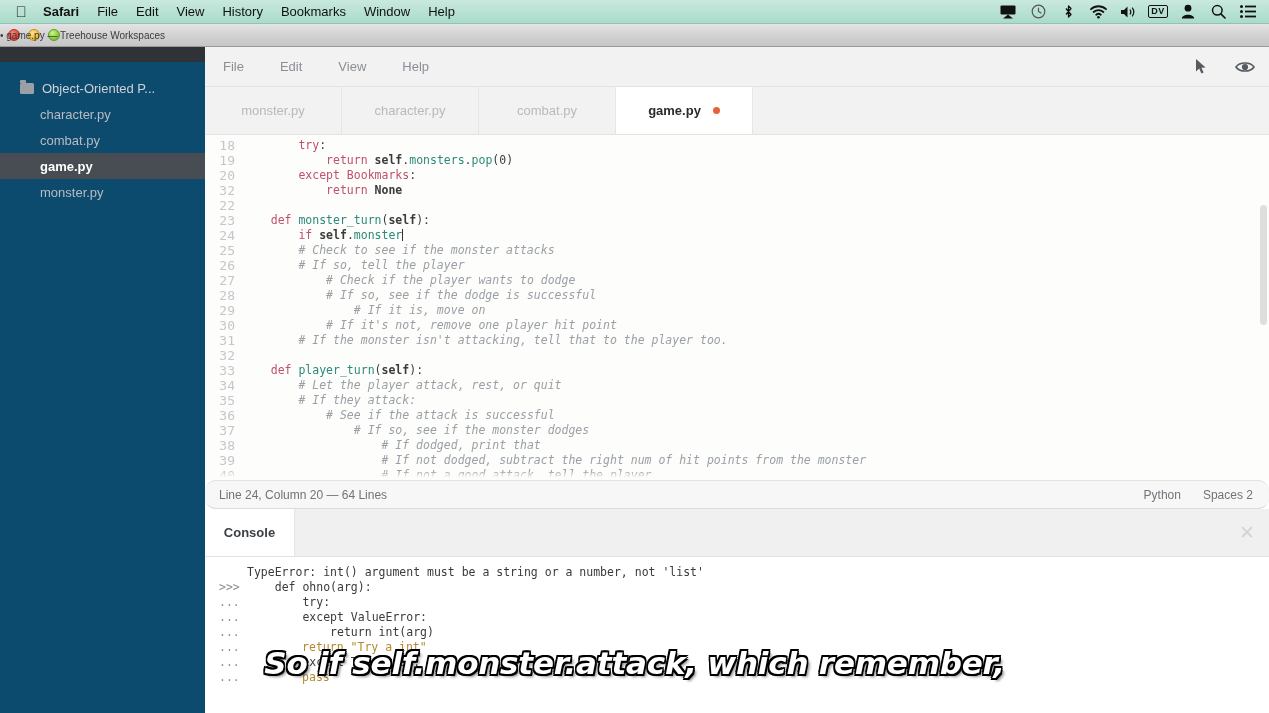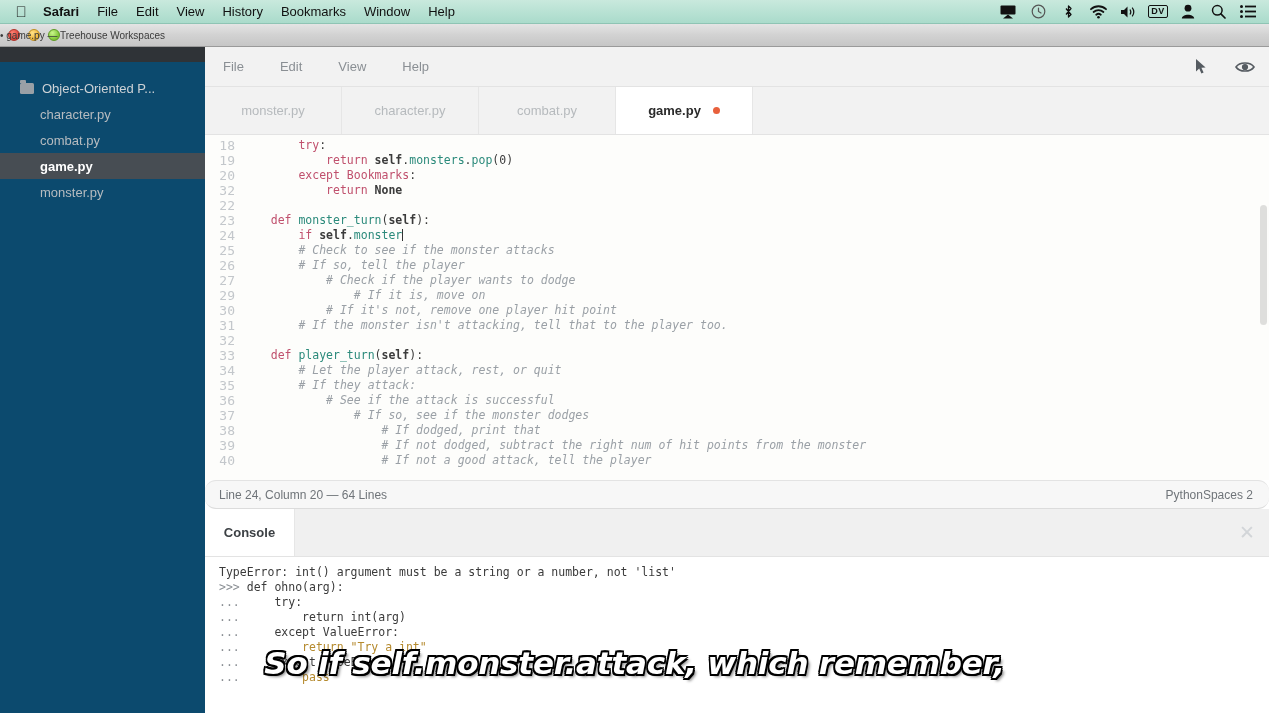--- a/index.html
+++ b/index.html
@@ -169,21 +169,21 @@
   }
 
   
   .statusbar {
     height: 29px; background: #f7f7f7;
     border-top: 1px solid #e3e3e3; border-bottom: 1px solid #dcdcdc;
     display: flex; align-items: center;
     font-size: 12px; color: #6f7479; border-radius: 11px;
   }
   .sb-left { padding-left: 14px; }
-  .sb-right { margin-left: auto; display: flex; padding-right: 16px; }
+  .sb-right { margin-left: auto; display: flex; gap: 22px; padding-right: 16px; }
 
   
   .console-wrap { background: #f7f7f7; height: 244px; position: relative; }
   .console-tabbar {
     height: 48px; background: #f0f0f0; display: flex; align-items: stretch;
     border-bottom: 1px solid #e3e3e3;
   }
   .console-tab {
     width: 90px; background: #ffffff; display: flex;
     align-items: center; justify-content: center;
@@ -196,21 +196,21 @@
   }
   .console-body {
     background: #ffffff; height: 196px; padding: 8px 0 0 14px;
     overflow: hidden; position: relative;
   }
   .conline {
     font-family: "DejaVu Sans Mono", monospace;
     font-size: 11.5px; line-height: 15px; color: #3b3b3b;
     white-space: pre;
   }
-  .cerr { color: #3b3b3b; }
+  .cerr { color: #3b3b3b; margin-left: 28px; }
   .cprompt { color: #8a8f94; }
   .cstr { color: #b58a2e; }
   .ckw { color: #b58a2e; }
 
   
   .subtitle {
     position: absolute; left: 0; top: 645px; width: 1269px;
     text-align: center; pointer-events: none;
     font-family: "DejaVu Sans", sans-serif;
     font-size: 31px; font-style: italic; font-weight: bold;
@@ -370,20 +370,21 @@
         <div class="cline"><div class="gutter">18</div><div><span class="ctext">        </span><span class="kw">try</span><span class="ctext">:</span></div></div>
         <div class="cline"><div class="gutter">19</div><div><span class="ctext">            </span><span class="kw">return </span><span class="sf">self</span><span class="ctext">.</span><span class="bi">monsters</span><span class="ctext">.</span><span class="bi">pop</span><span class="ctext">(</span><span class="num">0</span><span class="ctext">)</span></div></div>
         <div class="cline"><div class="gutter">20</div><div><span class="ctext">        </span><span class="kw">except </span><span class="cls">Bookmarks</span><span class="ctext">:</span></div></div>
         <div class="cline"><div class="gutter">32</div><div><span class="ctext">            </span><span class="kw">return </span><span class="sf">None</span></div></div>
         <div class="cline"><div class="gutter">22</div><div><span class="ctext"></span></div></div>
         <div class="cline"><div class="gutter">23</div><div><span class="ctext">    </span><span class="kw">def </span><span class="bi">monster_turn</span><span class="ctext">(</span><span class="sf">self</span><span class="ctext">):</span></div></div>
         <div class="cline"><div class="gutter">24</div><div><span class="ctext">        </span><span class="kw">if </span><span class="sf">self</span><span class="ctext">.</span><span class="bi">monster</span><span class="cursor"></span></div></div>
         <div class="cline"><div class="gutter">25</div><div><span class="ctext">        </span><span class="cm"># Check to see if the monster attacks</span></div></div>
         <div class="cline"><div class="gutter">26</div><div><span class="ctext">        </span><span class="cm"># If so, tell the player</span></div></div>
         <div class="cline"><div class="gutter">27</div><div><span class="ctext">            </span><span class="cm"># Check if the player wants to dodge</span></div></div>
+        <div class="cline"><div class="gutter">28</div><div><span class="ctext">            </span><span class="cm"># If so, see if the dodge is successful</span></div></div>
         <div class="cline"><div class="gutter">29</div><div><span class="ctext">                </span><span class="cm"># If it is, move on</span></div></div>
         <div class="cline"><div class="gutter">30</div><div><span class="ctext">            </span><span class="cm"># If it's not, remove one player hit point</span></div></div>
         <div class="cline"><div class="gutter">31</div><div><span class="ctext">        </span><span class="cm"># If the monster isn't attacking, tell that to the player too.</span></div></div>
         <div class="cline"><div class="gutter">32</div><div><span class="ctext"></span></div></div>
         <div class="cline"><div class="gutter">33</div><div><span class="ctext">    </span><span class="kw">def </span><span class="bi">player_turn</span><span class="ctext">(</span><span class="sf">self</span><span class="ctext">):</span></div></div>
         <div class="cline"><div class="gutter">34</div><div><span class="ctext">        </span><span class="cm"># Let the player attack, rest, or quit</span></div></div>
         <div class="cline"><div class="gutter">35</div><div><span class="ctext">        </span><span class="cm"># If they attack:</span></div></div>
         <div class="cline"><div class="gutter">36</div><div><span class="ctext">            </span><span class="cm"># See if the attack is successful</span></div></div>
         <div class="cline"><div class="gutter">37</div><div><span class="ctext">                </span><span class="cm"># If so, see if the monster dodges</span></div></div>
         <div class="cline"><div class="gutter">38</div><div><span class="ctext">                    </span><span class="cm"># If dodged, print that</span></div></div>
@@ -411,22 +412,22 @@
     <div class="console-tabbar">
       <div class="console-tab">
         <span>Console</span>
       </div>
     </div>
     <div class="console-close">✕</div>
     <div class="console-body" id="console-body">
         <div class="conline"><span class="cerr">TypeError: int() argument must be a string or a number, not 'list'</span></div>
         <div class="conline"><span class="cprompt">&gt;&gt;&gt; </span><span class="cerr">def ohno(arg):</span></div>
         <div class="conline"><span class="cprompt">... </span><span class="cerr">    try:</span></div>
+        <div class="conline"><span class="cprompt">... </span><span class="cerr">    except ValueError:</span></div>
         <div class="conline"><span class="cprompt">... </span><span class="cerr">        return int(arg)</span></div>
-        <div class="conline"><span class="cprompt">... </span><span class="cerr">    except ValueError:</span></div>
         <div class="conline"><span class="cprompt">... </span><span class="cstr">        return "Try a int"</span></div>
         <div class="conline"><span class="cprompt">... </span><span class="cerr">    except TypeError:</span></div>
         <div class="conline"><span class="cprompt">... </span><span class="ckw">        pass</span></div>
       </div>
   </div>
 </div>
 
 <div class="subtitle">So if self.monster.attack, which remember,</div>
 
 </body></html>

